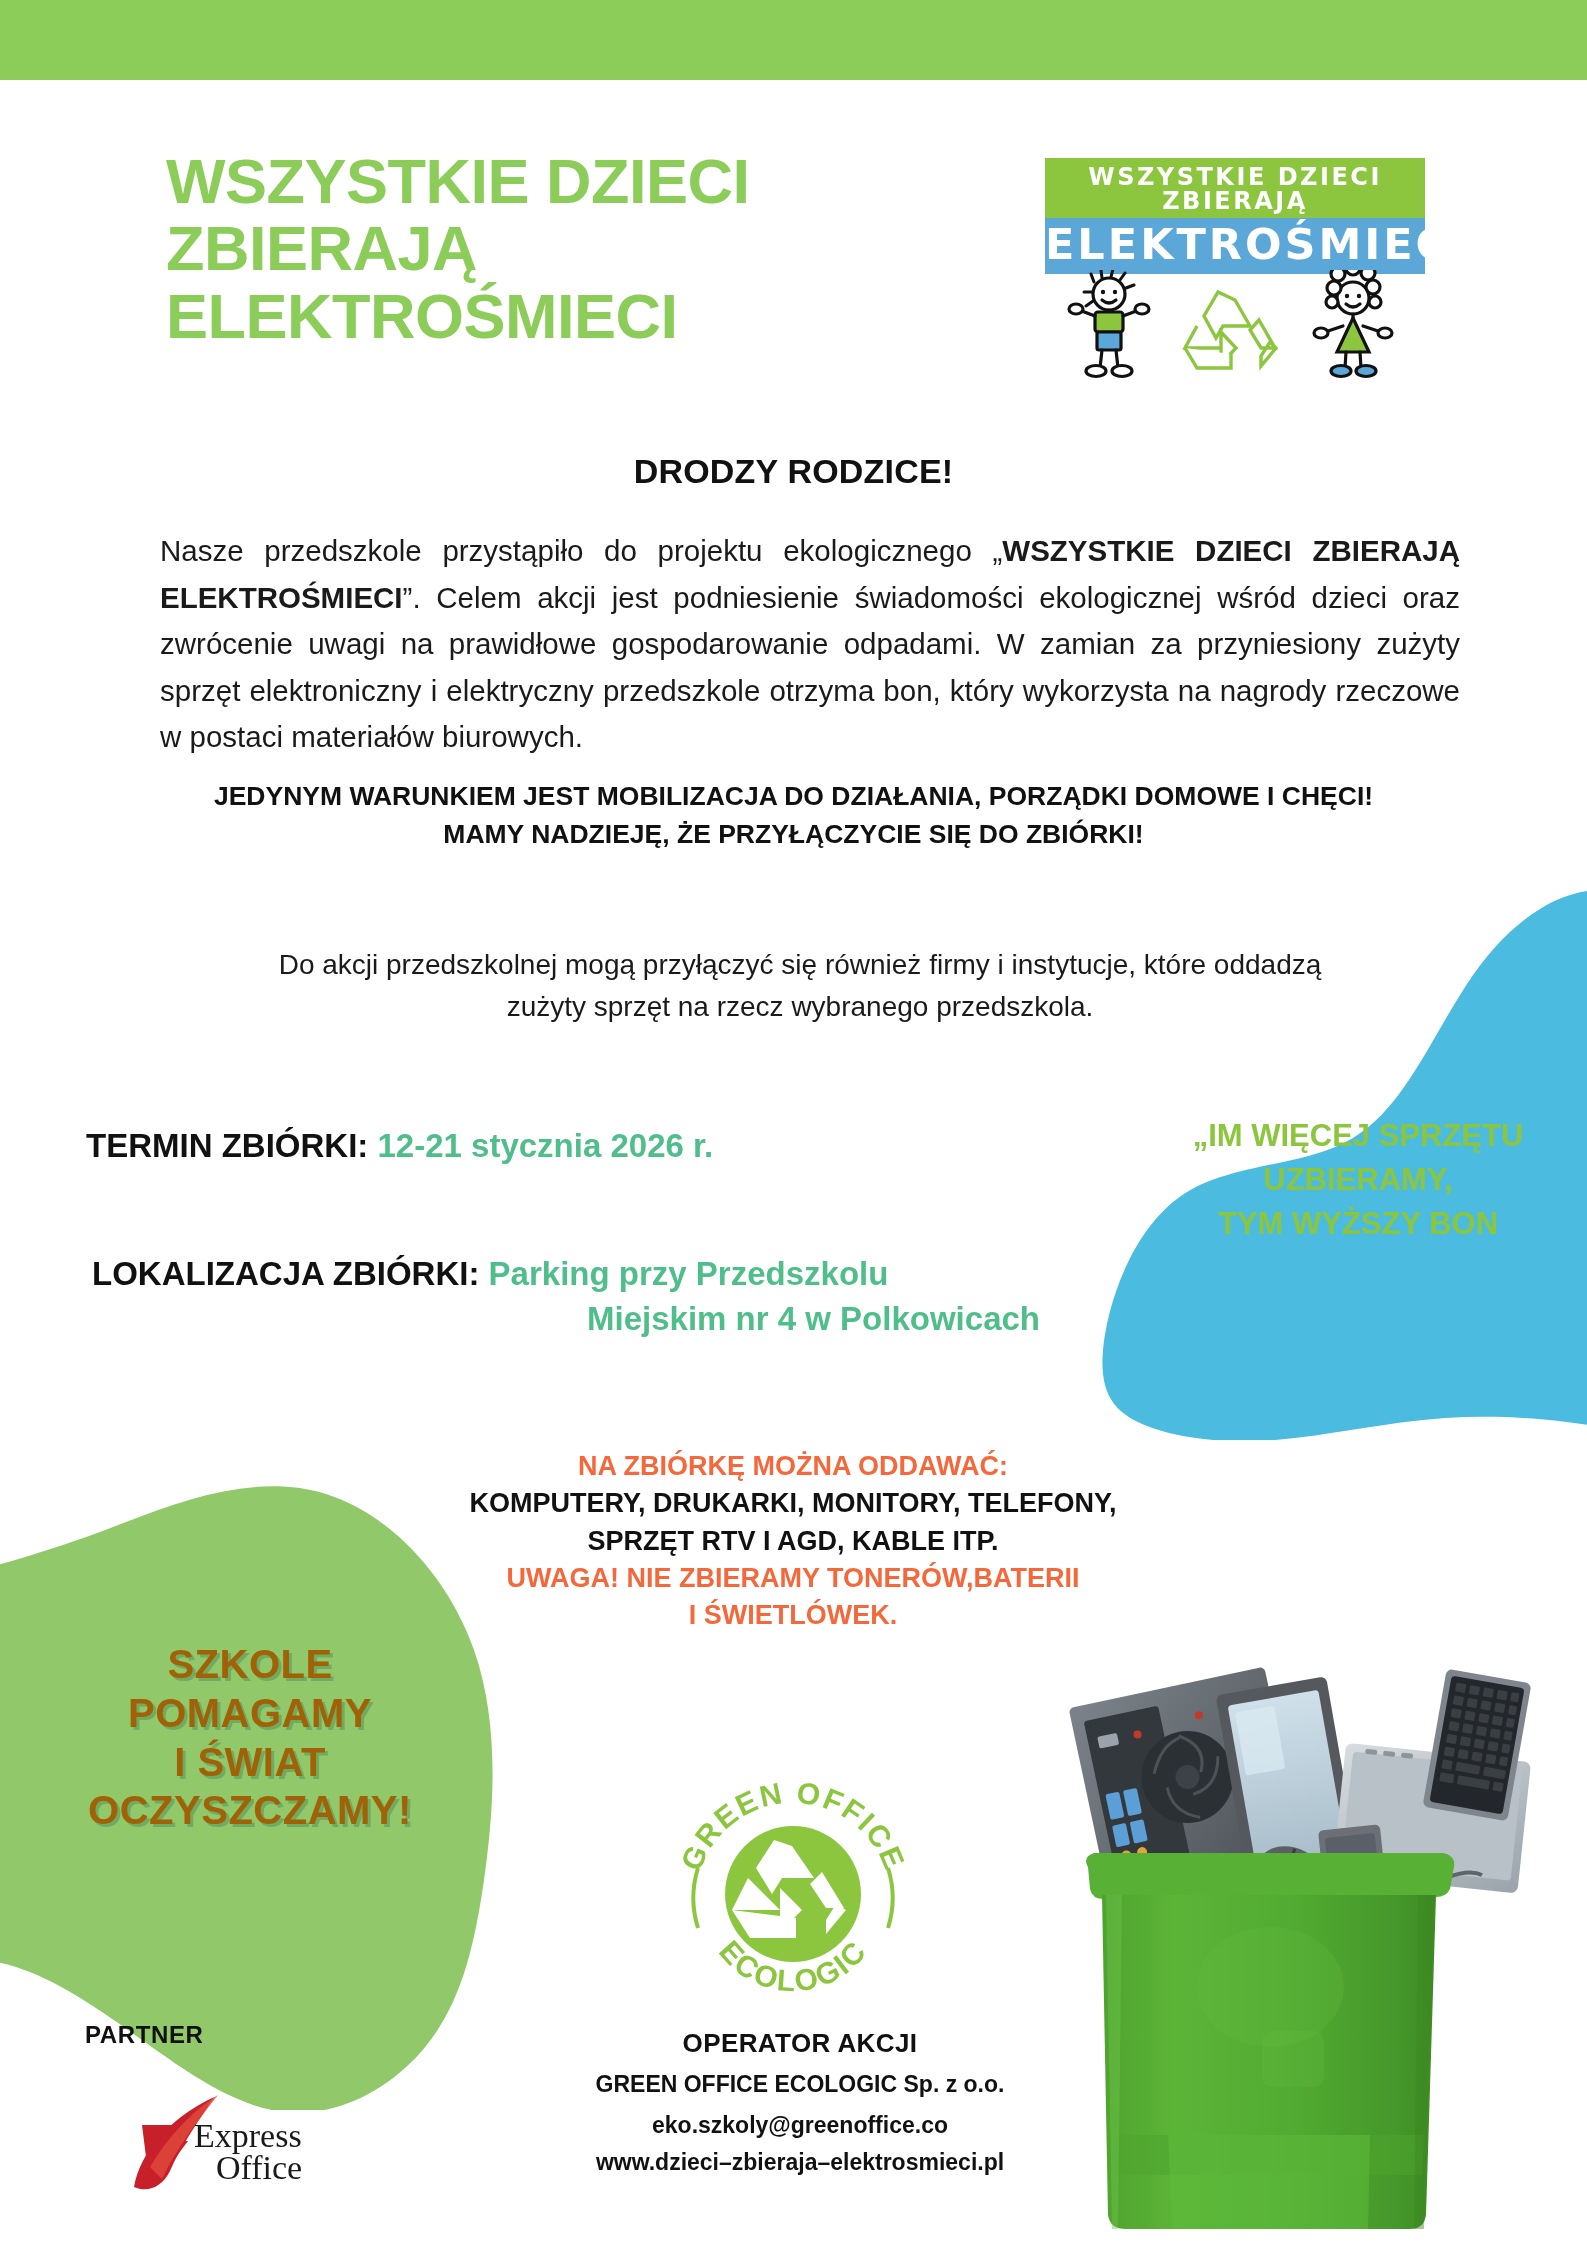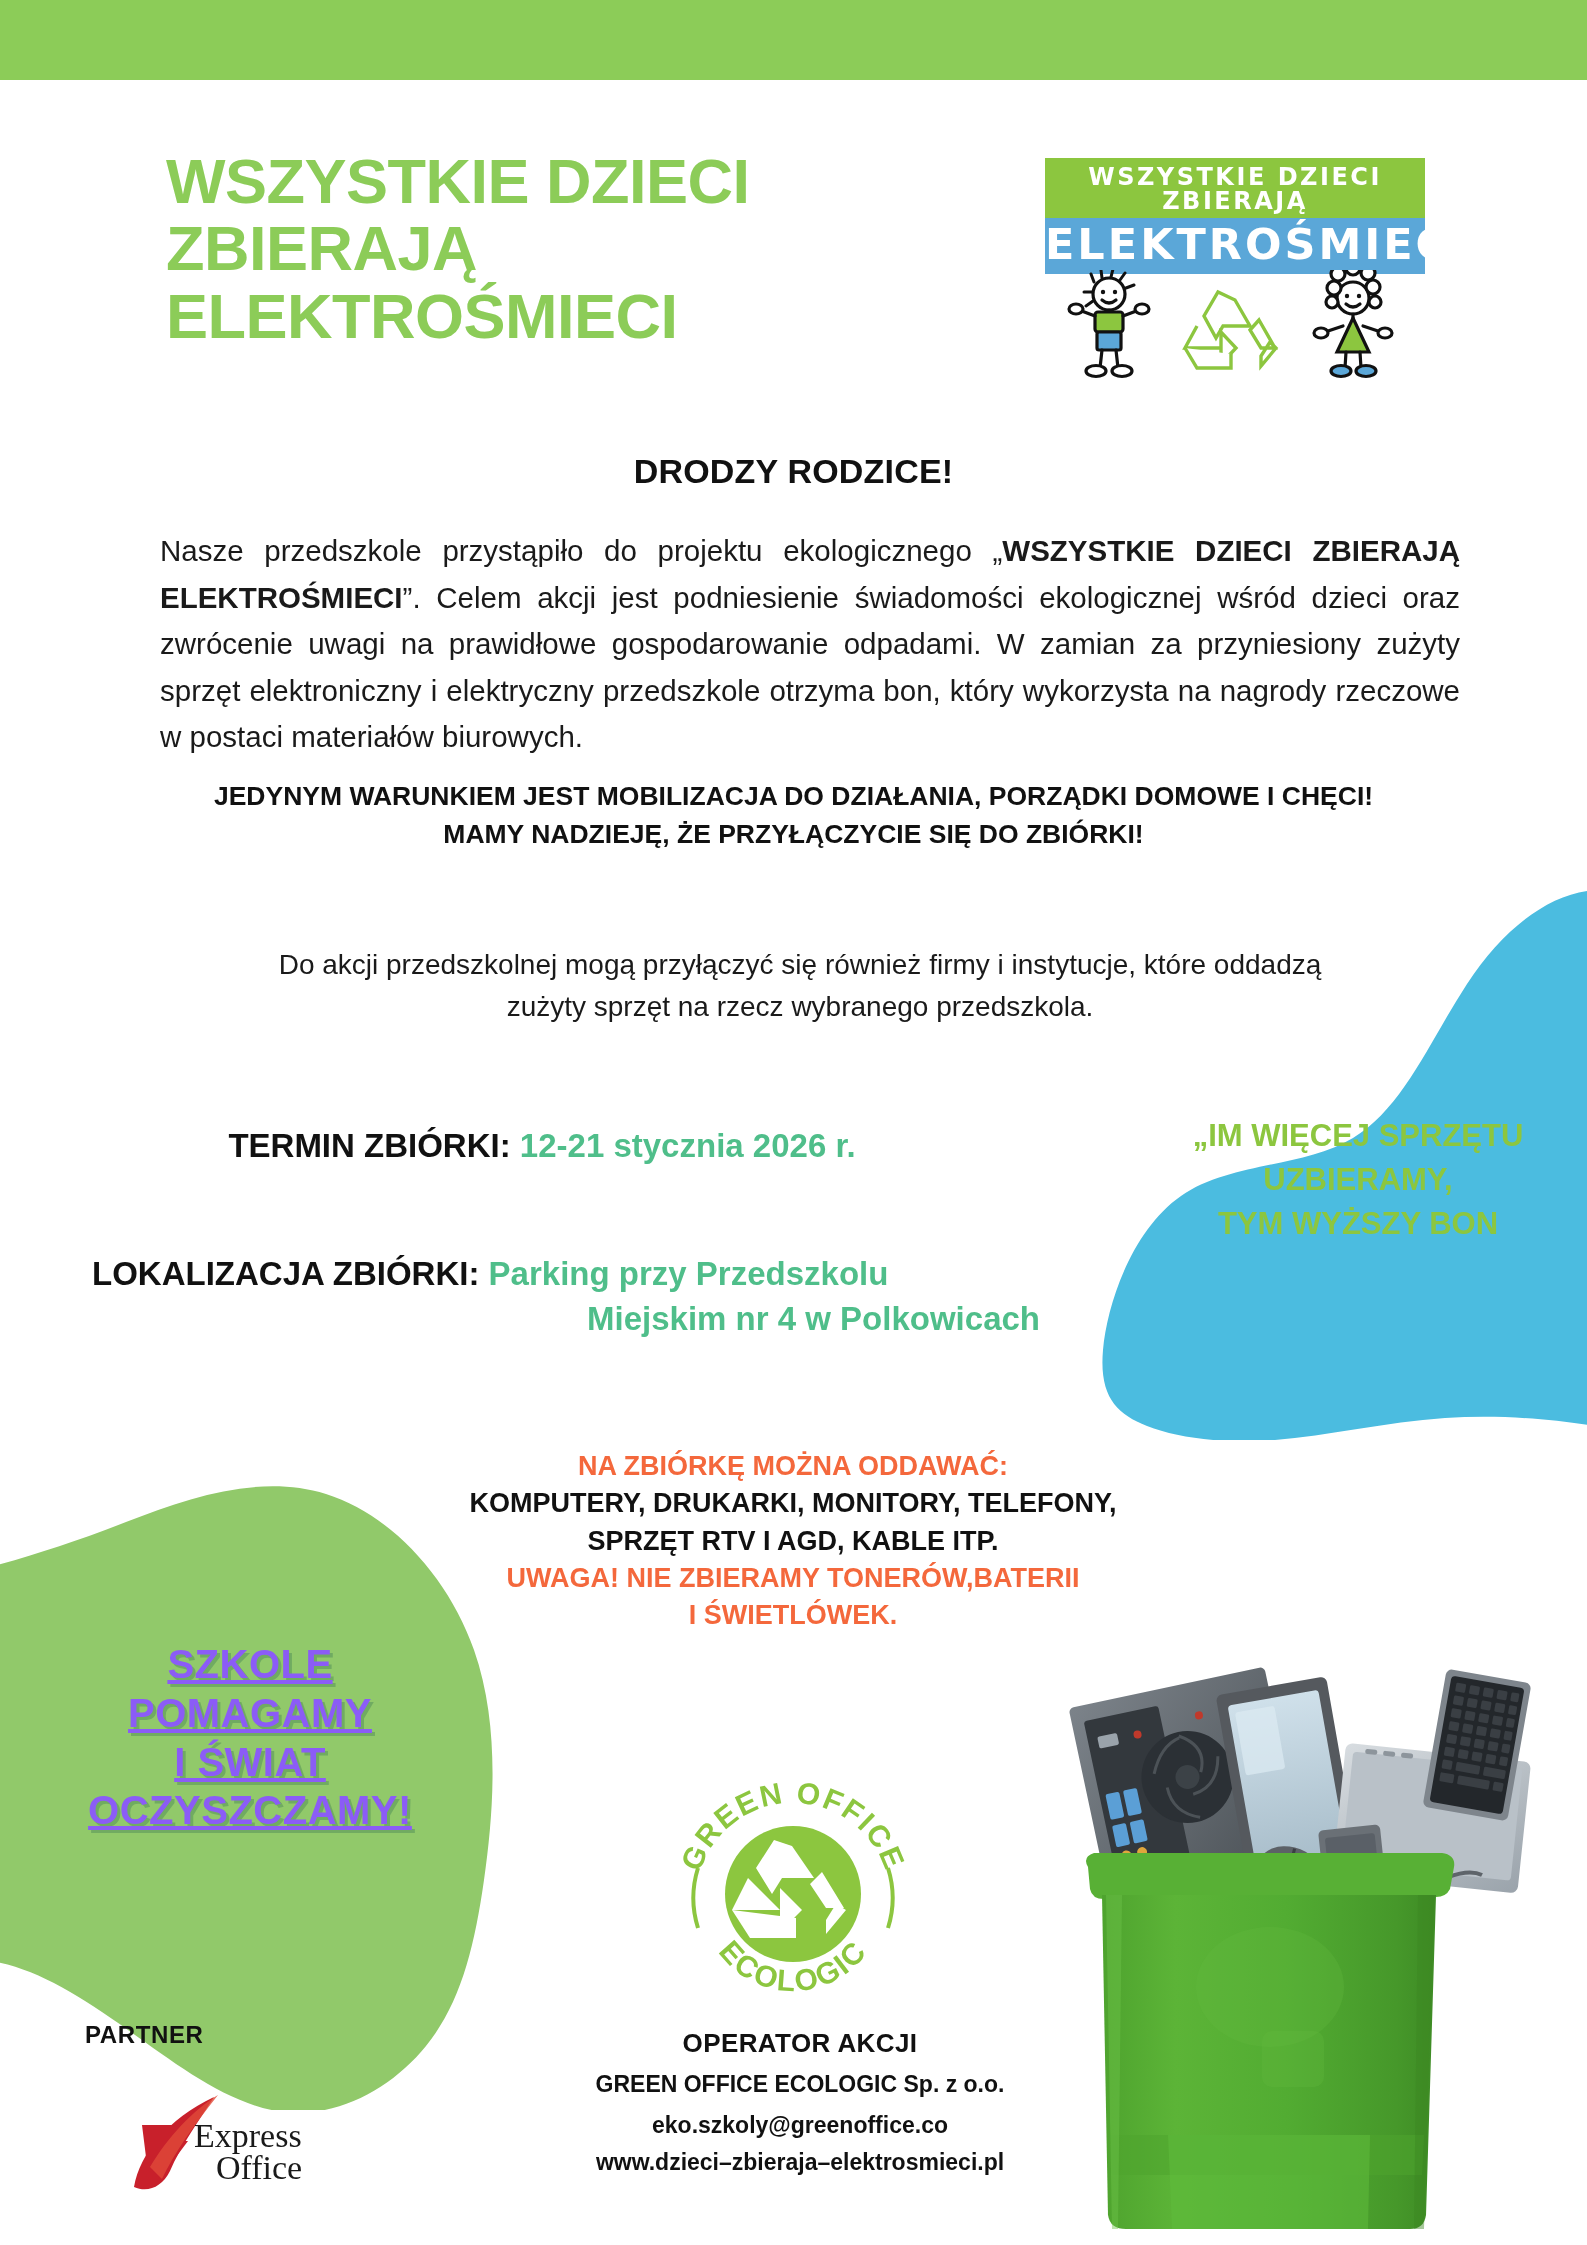--- a/index.html
+++ b/index.html
@@ -149,21 +149,21 @@
   
   .fact {
     position: absolute;
     z-index: 3;
     font-size: 33px;
     font-weight: 800;
     color: #111111;
     line-height: 1.35;
   }
   .fact .val { color: #4FBE8A; }
-  .fact-termin { left: 92px; top: 1124px; width: 900px; text-align: center; }
+  .fact-termin { left: 86px; top: 1124px; width: 900px; }
   .fact-lokal  { left: 92px; top: 1252px; width: 1000px; }
   .fact-lokal .val { display: inline; margin-top: 12px; }
   .fact-lokal .val-line2 {
     display: block;
     color: #4FBE8A;
     text-align: right;
     padding-right: 52px;
   }
 
   
@@ -195,28 +195,27 @@
   .accept .orange { color: #F4683C; display: block; }
   .accept .black  { color: #111111; display: block; }
 
   
   .green-slogan {
     position: absolute;
     left: 40px;
     top: 1640px;
     width: 420px;
     text-align: center;
-    color: #8b5cf6;
+    color: #a16207;
     font-weight: 800;
     font-size: 40px;
     line-height: 1.22;
     letter-spacing: 0.5px;
     text-shadow: 3px 3px 0 rgba(28,94,76,0.28);
     z-index: 4;
-    text-decoration: underline;
   }
 
   
   .go-badge {
     position: absolute;
     left: 668px;
     top: 1768px;
     width: 250px;
     height: 250px;
     z-index: 3;

